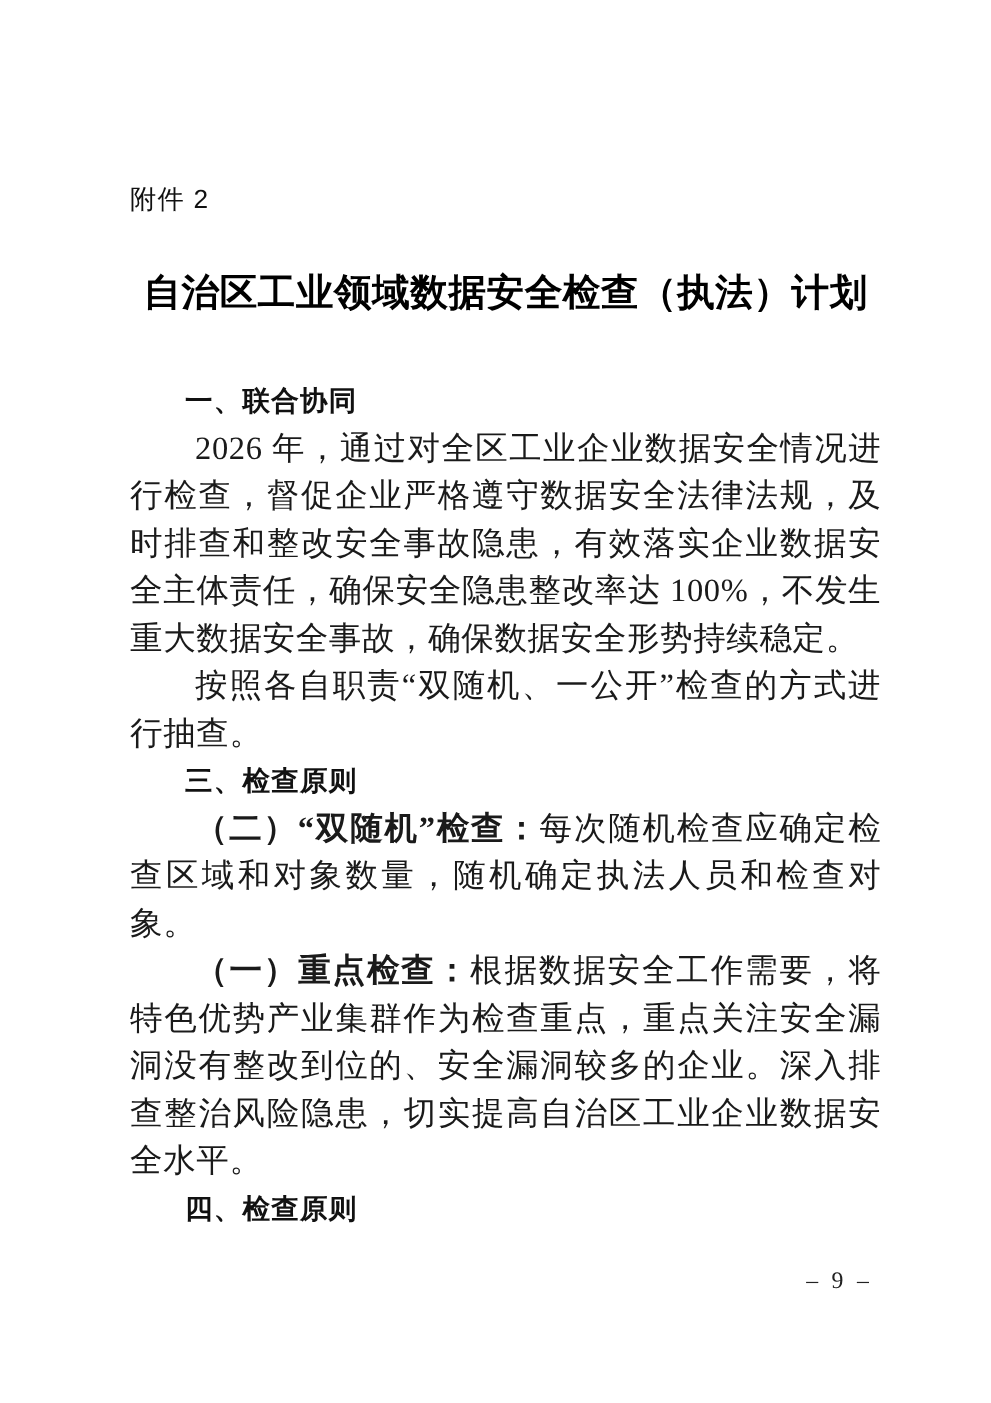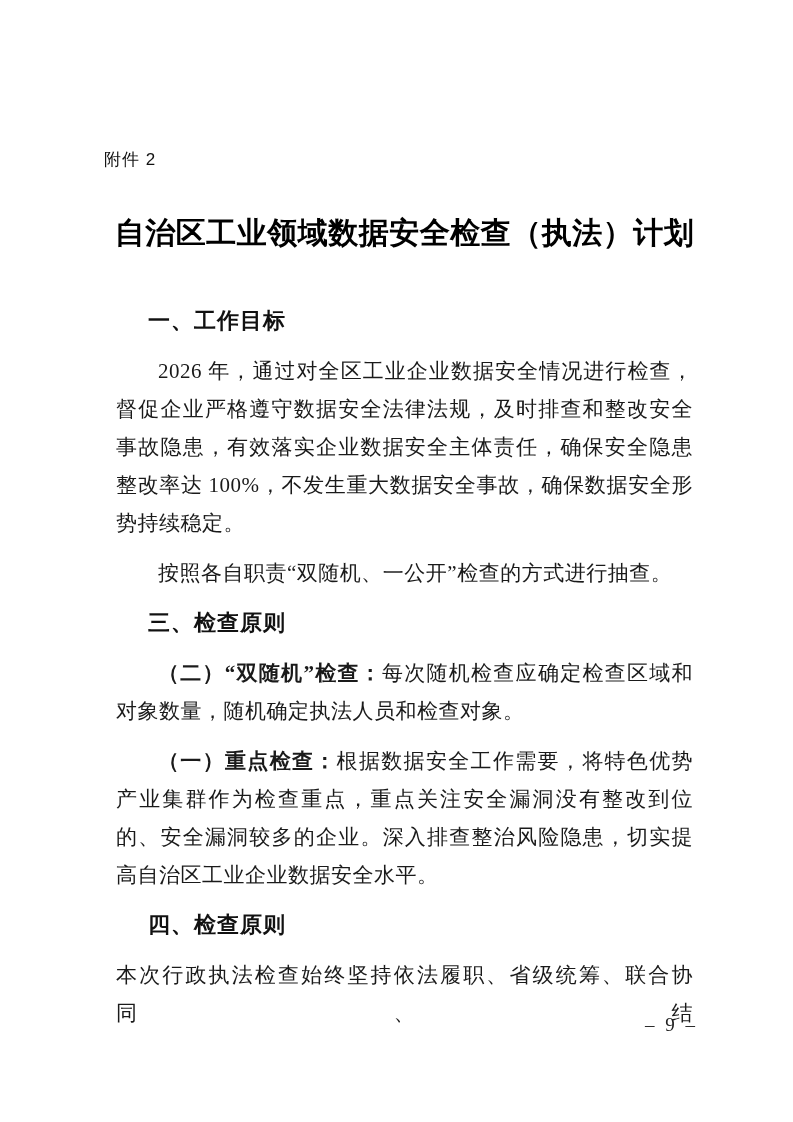--- a/index.html
+++ b/index.html
@@ -16,50 +16,50 @@
     color: #111111;
   }
   .content {
     position: absolute;
     left: 104px;
     top: 147px;
     width: 601px;
   }
   .attachment-label {
     font-family: "Liberation Sans", "DejaVu Sans", sans-serif;
-    font-size: 17px;
+    font-size: 21px;
     line-height: 26px;
     color: #111111;
     letter-spacing: 1px;
   }
   .doc-title {
     margin-top: 42px;
     margin-bottom: 47px;
-    font-family: Liberation Mono, monospace;
+    font-family: Liberation Serif, serif;
     font-weight: bold;
     font-size: 30px;
     line-height: 40px;
     text-align: center;
     color: #000000;
     letter-spacing: 0.5px;
   }
   .section-heading {
     font-family: "Liberation Sans", "DejaVu Sans", sans-serif;
     font-weight: bold;
     font-size: 22px;
     line-height: 38px;
     text-indent: 2em;
     color: #111111;
     letter-spacing: 1px;
   }
   .paragraph {
     font-family: "Liberation Serif", "DejaVu Serif", serif;
-    font-size: 21px;
+    font-size: 26px;
     line-height: 38px;
-    margin: 12px;
+    margin: 0;
     text-indent: 2em;
     text-align: justify;
     color: #1a1a1a;
     letter-spacing: 0.5px;
   }
   .paragraph.no-indent {
     text-indent: 0;
   }
   .paragraph.continues {
     text-align-last: justify;
@@ -81,25 +81,24 @@
 </head>
 <body>
 
 <div class="page">
   <div class="content">
     <div class="attachment-label">附件 2</div>
 
     <div class="doc-title">自治区工业领域数据安全检查（执法）计划</div>
 
     <div id="sections">
-        <div class="section-heading">一、工作目标</div>
+        <div class="section-heading">一、联合协同</div>
         <p class="paragraph">2026 年，通过对全区工业企业数据安全情况进行检查，督促企业严格遵守数据安全法律法规，及时排查和整改安全事故隐患，有效落实企业数据安全主体责任，确保安全隐患整改率达 100%，不发生重大数据安全事故，确保数据安全形势持续稳定。</p>
         <p class="paragraph">按照各自职责“双随机、一公开”检查的方式进行抽查。</p>
         <div class="section-heading">三、检查原则</div>
         <p class="paragraph"><span class="lead-in">（二）“双随机”检查：</span>每次随机检查应确定检查区域和对象数量，随机确定执法人员和检查对象。</p>
         <p class="paragraph"><span class="lead-in">（一）重点检查：</span>根据数据安全工作需要，将特色优势产业集群作为检查重点，重点关注安全漏洞没有整改到位的、安全漏洞较多的企业。深入排查整治风险隐患，切实提高自治区工业企业数据安全水平。</p>
         <div class="section-heading">四、检查原则</div>
-        <p class="paragraph no-indent continues">本次行政执法检查始终坚持依法履职、省级统筹、联合协同、结</p>
       </div>
   </div>
 
   <div class="page-number">– 9 –</div>
 </div>
 
 </body></html>

